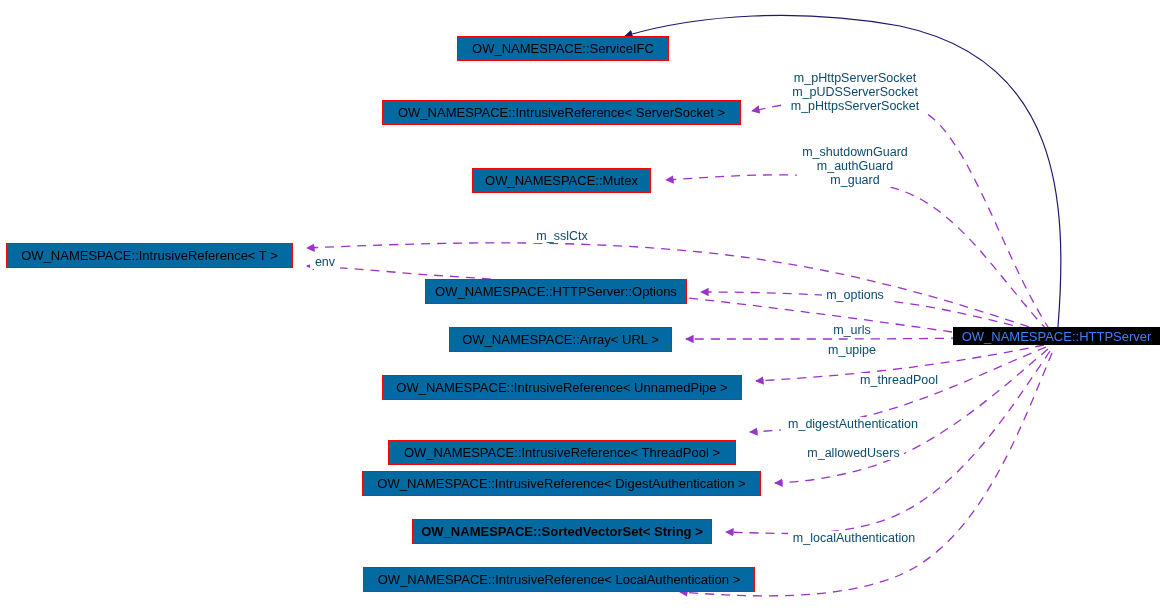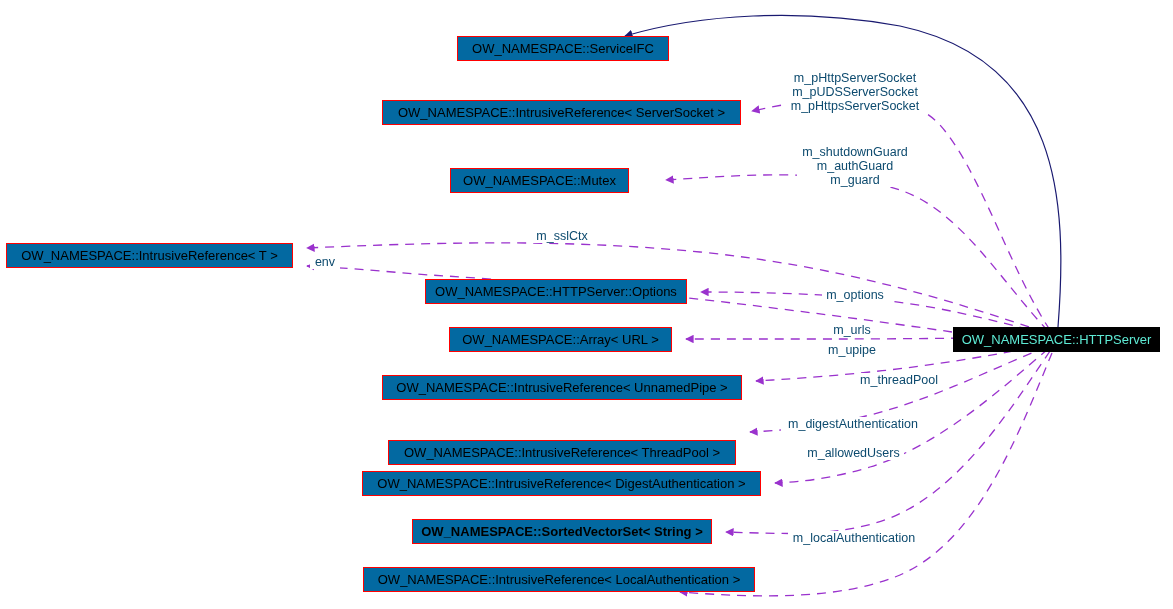--- a/index.html
+++ b/index.html
@@ -42,22 +42,22 @@
   }
   .node-class {
     background: #0369a1;
     border: 1px solid #ff0000;
     color: #000000;
     height: 25px;
   }
   .node-focus {
     background: #000000;
     border: 1px solid #000000;
-    color: #5eead4;
-    height: 25px;
+    color: #3b82f6;
+    height: 18px;
   }
   .node-label {
     display: inline-block;
     padding: 0 8px;
   }
   .edge-label {
     position: absolute;
     font-size: 12.5px;
     color: #0c4a6e;
     white-space: nowrap;
@@ -131,21 +131,21 @@
   </svg>
 
   <div class="node node-class" style="left:457px; top:36px; width:212px;">
     <span class="node-label">OW_NAMESPACE::ServiceIFC</span>
   </div>
 
   <div class="node node-class" style="left:382px; top:100px; width:359px;">
     <span class="node-label">OW_NAMESPACE::IntrusiveReference&lt; ServerSocket &gt;</span>
   </div>
 
-  <div class="node node-class" style="left:450px; top:168px; width:179px;">
+  <div class="node node-class" style="left:472px; top:168px; width:179px;">
     <span class="node-label">OW_NAMESPACE::Mutex</span>
   </div>
 
   <div class="node node-class" style="left:6px; top:243px; width:287px;">
     <span class="node-label">OW_NAMESPACE::IntrusiveReference&lt; T &gt;</span>
   </div>
 
   <div class="node node-class" style="left:425px; top:279px; width:262px;">
     <span class="node-label">OW_NAMESPACE::HTTPServer::Options</span>
   </div>

